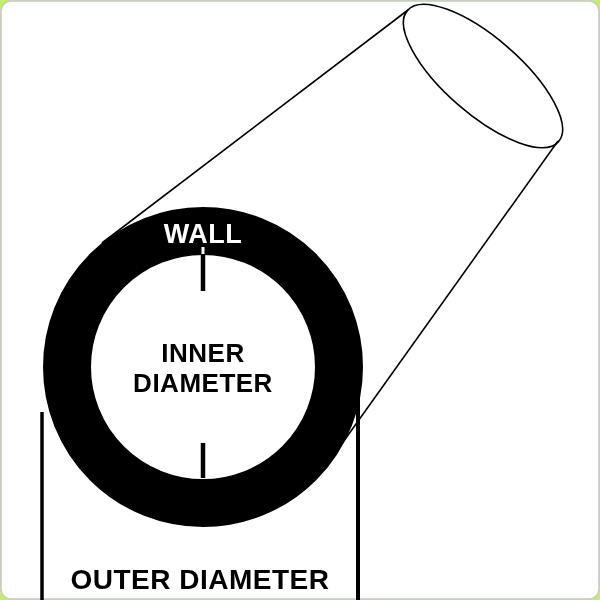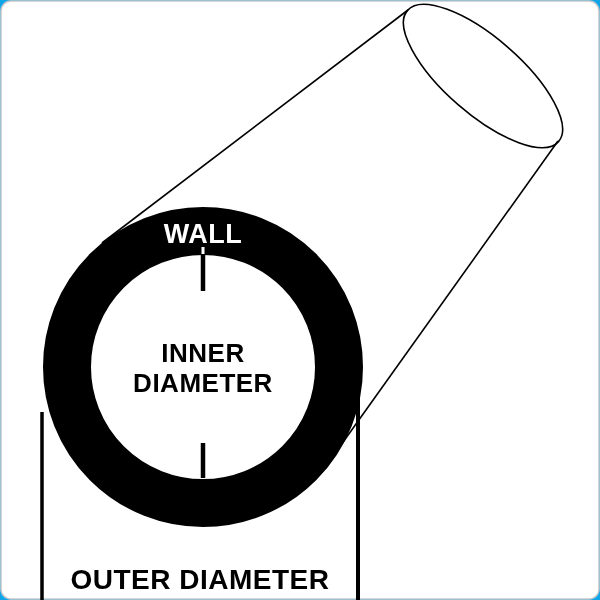--- a/index.html
+++ b/index.html
@@ -4,21 +4,21 @@
 <style>
   html, body {
     margin: 0;
     padding: 0;
     background: #ffffff;
   }
   .stage {
     width: 600px;
     height: 600px;
     position: relative;
-    background: #0ea5e9;
+    background: #bef264;
     overflow: hidden;
   }
   svg { display: block; }
   .dim-text {
     font-family: "Liberation Sans", "DejaVu Sans", sans-serif;
     font-weight: 700;
     letter-spacing: 0.5px;
   }
 </style>
 </head>

